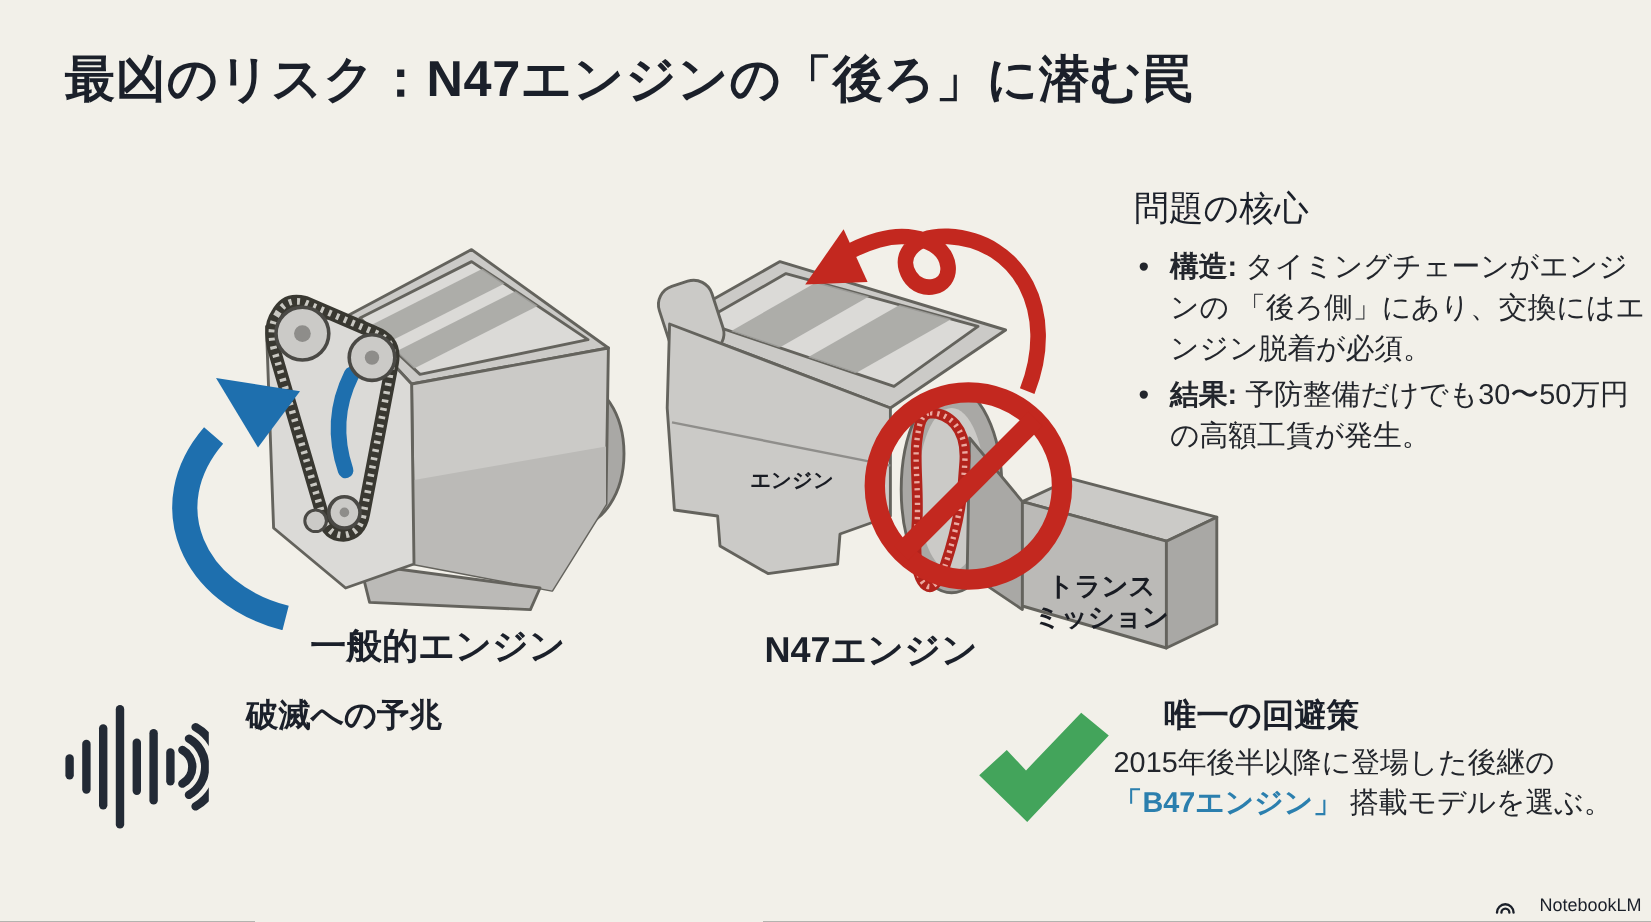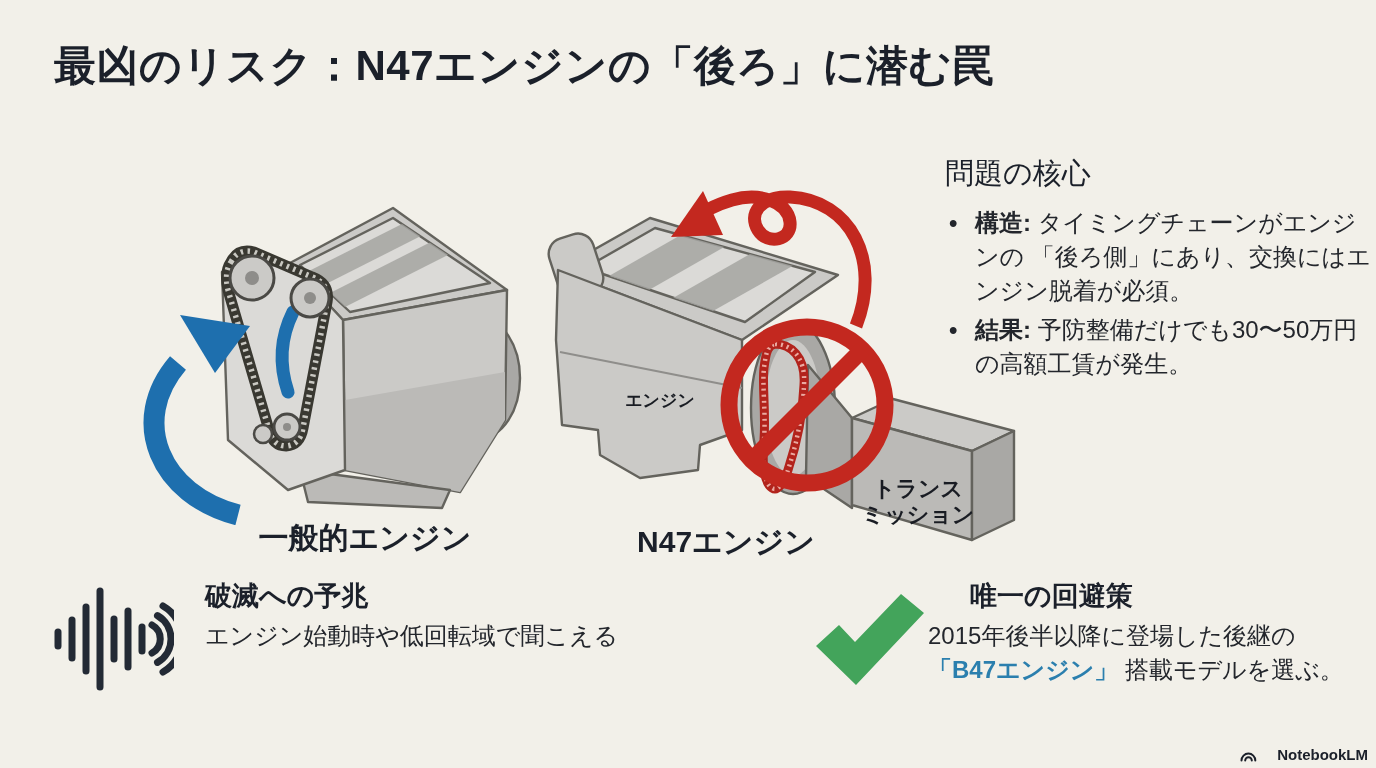--- a/index.html
+++ b/index.html
@@ -60,21 +60,21 @@
   .warning-body{left:205px;top:619px;width:430px;}
   .solution-head{left:928px;top:578px;width:420px;margin-left:42px;}
   .solution-body{left:928px;top:619px;width:440px;}
   .hl{color:var(--highlight-blue,#2b7fae);font-weight:700;}
 
   .sound-icon{left:48px;top:584px;}
   .check-icon{left:814px;top:592px;}
 
   
   .footer{right:8px;bottom:5px;display:flex;align-items:center;gap:19px;
-          font-size:15px;font-weight:700;color:var(--ink,#1b202a);}
+          font-size:15px;font-weight:400;color:var(--ink,#1b202a);}
 </style>
 </head>
 <body>
 
 <div class="canvas">
 
   <h1 class="abs page-title">最凶のリスク：N47エンジンの「後ろ」に潜む罠</h1>
 
   <svg class="abs" style="left:120px;top:195px;" width="420" height="330" viewBox="0 0 420 330">
 
@@ -187,21 +187,20 @@
       <line x1="66" y1="35" x2="66" y2="75"></line>
       <line x1="80" y1="27" x2="80" y2="83"></line>
       <line x1="94" y1="43" x2="94" y2="67"></line>
       <path d="M 104,41 A 16 16 0 0 1 104,69"></path>
       <path d="M 109.5,31.6 A 27 27 0 0 1 109.5,78.4"></path>
       <path d="M 115,22 A 38 38 0 0 1 115,88"></path>
     </g>
   </svg>
   <div class="abs blk-head warning-head">破滅への予兆</div>
   <div class="abs blk-body warning-body">
-    <div>エンジン始動時や低回転域で聞こえる</div>
   </div>
 
   <svg class="abs check-icon" width="114" height="98" viewBox="0 0 114 98">
     <polygon class="green-fill" points="2,54 25,33 41,50 87,2 110,21 42,93"></polygon>
   </svg>
   <div class="abs blk-head solution-head">唯一の回避策</div>
   <div class="abs blk-body solution-body">
     <div>2015年後半以降に登場した後継の</div>
     <div><span class="hl">「B47エンジン」</span><span> 搭載モデルを選ぶ。</span></div>
   </div>

